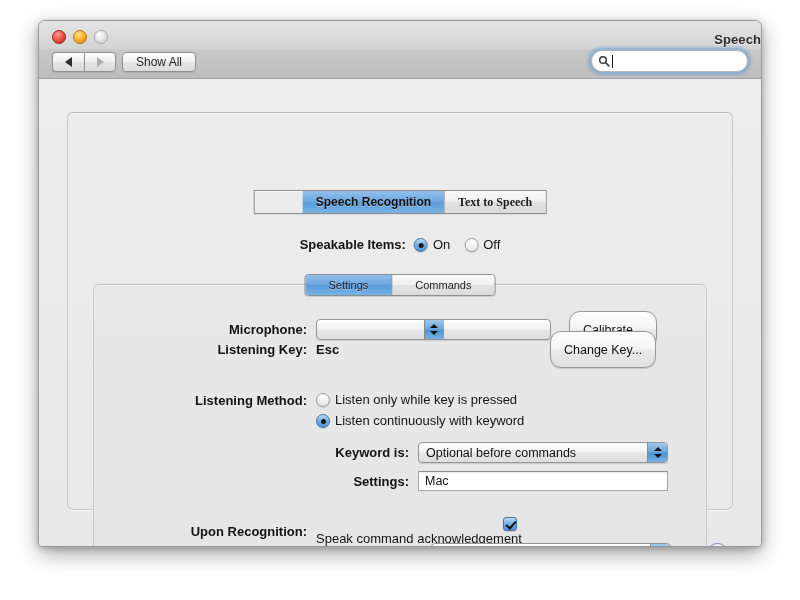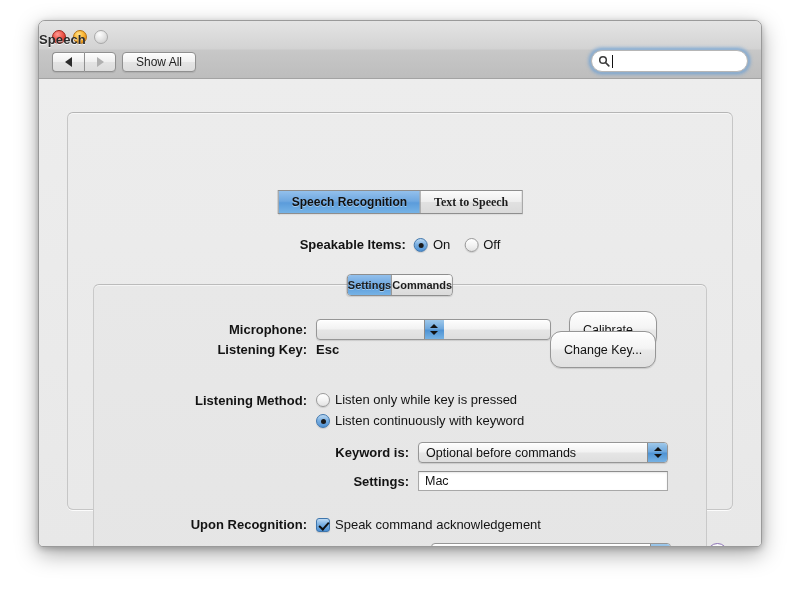--- a/index.html
+++ b/index.html
@@ -34,21 +34,21 @@
   #titlebar {
     position: relative;
     height: 57px;
     background: linear-gradient(to bottom, #e4e4e4 0%, #d3d3d3 48%, #c7c7c7 52%, #bdbdbd 100%);
     border-bottom: 1px solid #a3a3a3;
   }
   #title {
     position: absolute;
     left: 0; right: 0;
     top: 11px;
-    text-align: left;
+    text-align: right;
     font-size: 13px;
     color: #2b2b2b;
     font-weight: bold;
     letter-spacing: 0.1px;
     text-shadow: 0 1px 0 rgba(255,255,255,0.75);
   }
   .traffic {
     position: absolute;
     top: 9px;
     width: 14px; height: 14px;
@@ -184,20 +184,21 @@
     left: 50%;
     top: 111px;
     transform: translateX(-50%);
     display: flex;
     height: 22px;
     border-radius: 0;
     border: 1px solid #8e8e8e;
     overflow: hidden;
     box-shadow: 0 1px 1px rgba(0,0,0,0.12), inset 0 1px 0 rgba(255,255,255,0.7);
     z-index: 5;
+    padding-left: 48px;
   }
   .maintab {
     padding: 0 13px;
     display: flex;
     align-items: center;
     font-size: 12px;
     font-weight: bold;
     color: #1d1d1d;
     background: linear-gradient(to bottom, #fbfbfb 0%, #eeeeee 48%, #e1e1e1 52%, #dadada 100%);
     box-sizing: border-box;
@@ -275,25 +276,25 @@
     transform: translateX(-50%);
     display: flex;
     height: 20px;
     border-radius: 4px;
     border: 1px solid #8e8e8e;
     overflow: hidden;
     box-shadow: 0 1px 1px rgba(0,0,0,0.12), inset 0 1px 0 rgba(255,255,255,0.7);
     z-index: 5;
   }
   .subtab {
-    padding: 0 0;
+    padding: 0 23px;
     display: flex;
     align-items: center;
     font-size: 11px;
-    font-weight: bold;
+    font-weight: normal;
     color: #1d1d1d;
     background: linear-gradient(to bottom, #fbfbfb 0%, #efefef 48%, #e2e2e2 52%, #dbdbdb 100%);
   }
   .subtab.sel {
     background: linear-gradient(to bottom, #93c0ec 0%, #6fa8e0 46%, #5b9cdb 54%, #76b3e6 100%);
     border-right: 1px solid #7a7a7a;
     text-shadow: 0 1px 0 rgba(255,255,255,0.4);
   }
   .subtab:not(.sel) { border-left: 1px solid #9b9b9b; }
   .subtab.sel + .subtab { border-left: none; }
@@ -550,21 +551,21 @@
 
     <div class="row" style="left:240px; top:392px; width:410px;">
       <span class="rlabel" style="width:130px;">Settings:</span>
       <div class="textfield" style="width:250px; margin-left:9px;">
         <span>Mac</span>
       </div>
     </div>
 
     <div class="row" style="left:135px; top:438px; width:510px;">
       <span class="rlabel" style="width:133px;">Upon Recognition:</span>
-      <span class="radio-item" style="margin:0 0 0 9px;">
+      <span class="radio-item" style="margin:0 0 0 9px;flex-direction:column;">
         <span class="checkbox on"></span>
         <span class="radio-label">Speak command acknowledgement</span>
       </span>
     </div>
 
     <div class="row" style="left:240px; top:464px; width:410px;">
       <span class="rlabel" style="width:143px;">Play this sound:</span>
       <div class="popup" style="width:240px; margin-left:9px;">
         <span class="popup-text">Tink</span>
         <span class="stepper">

